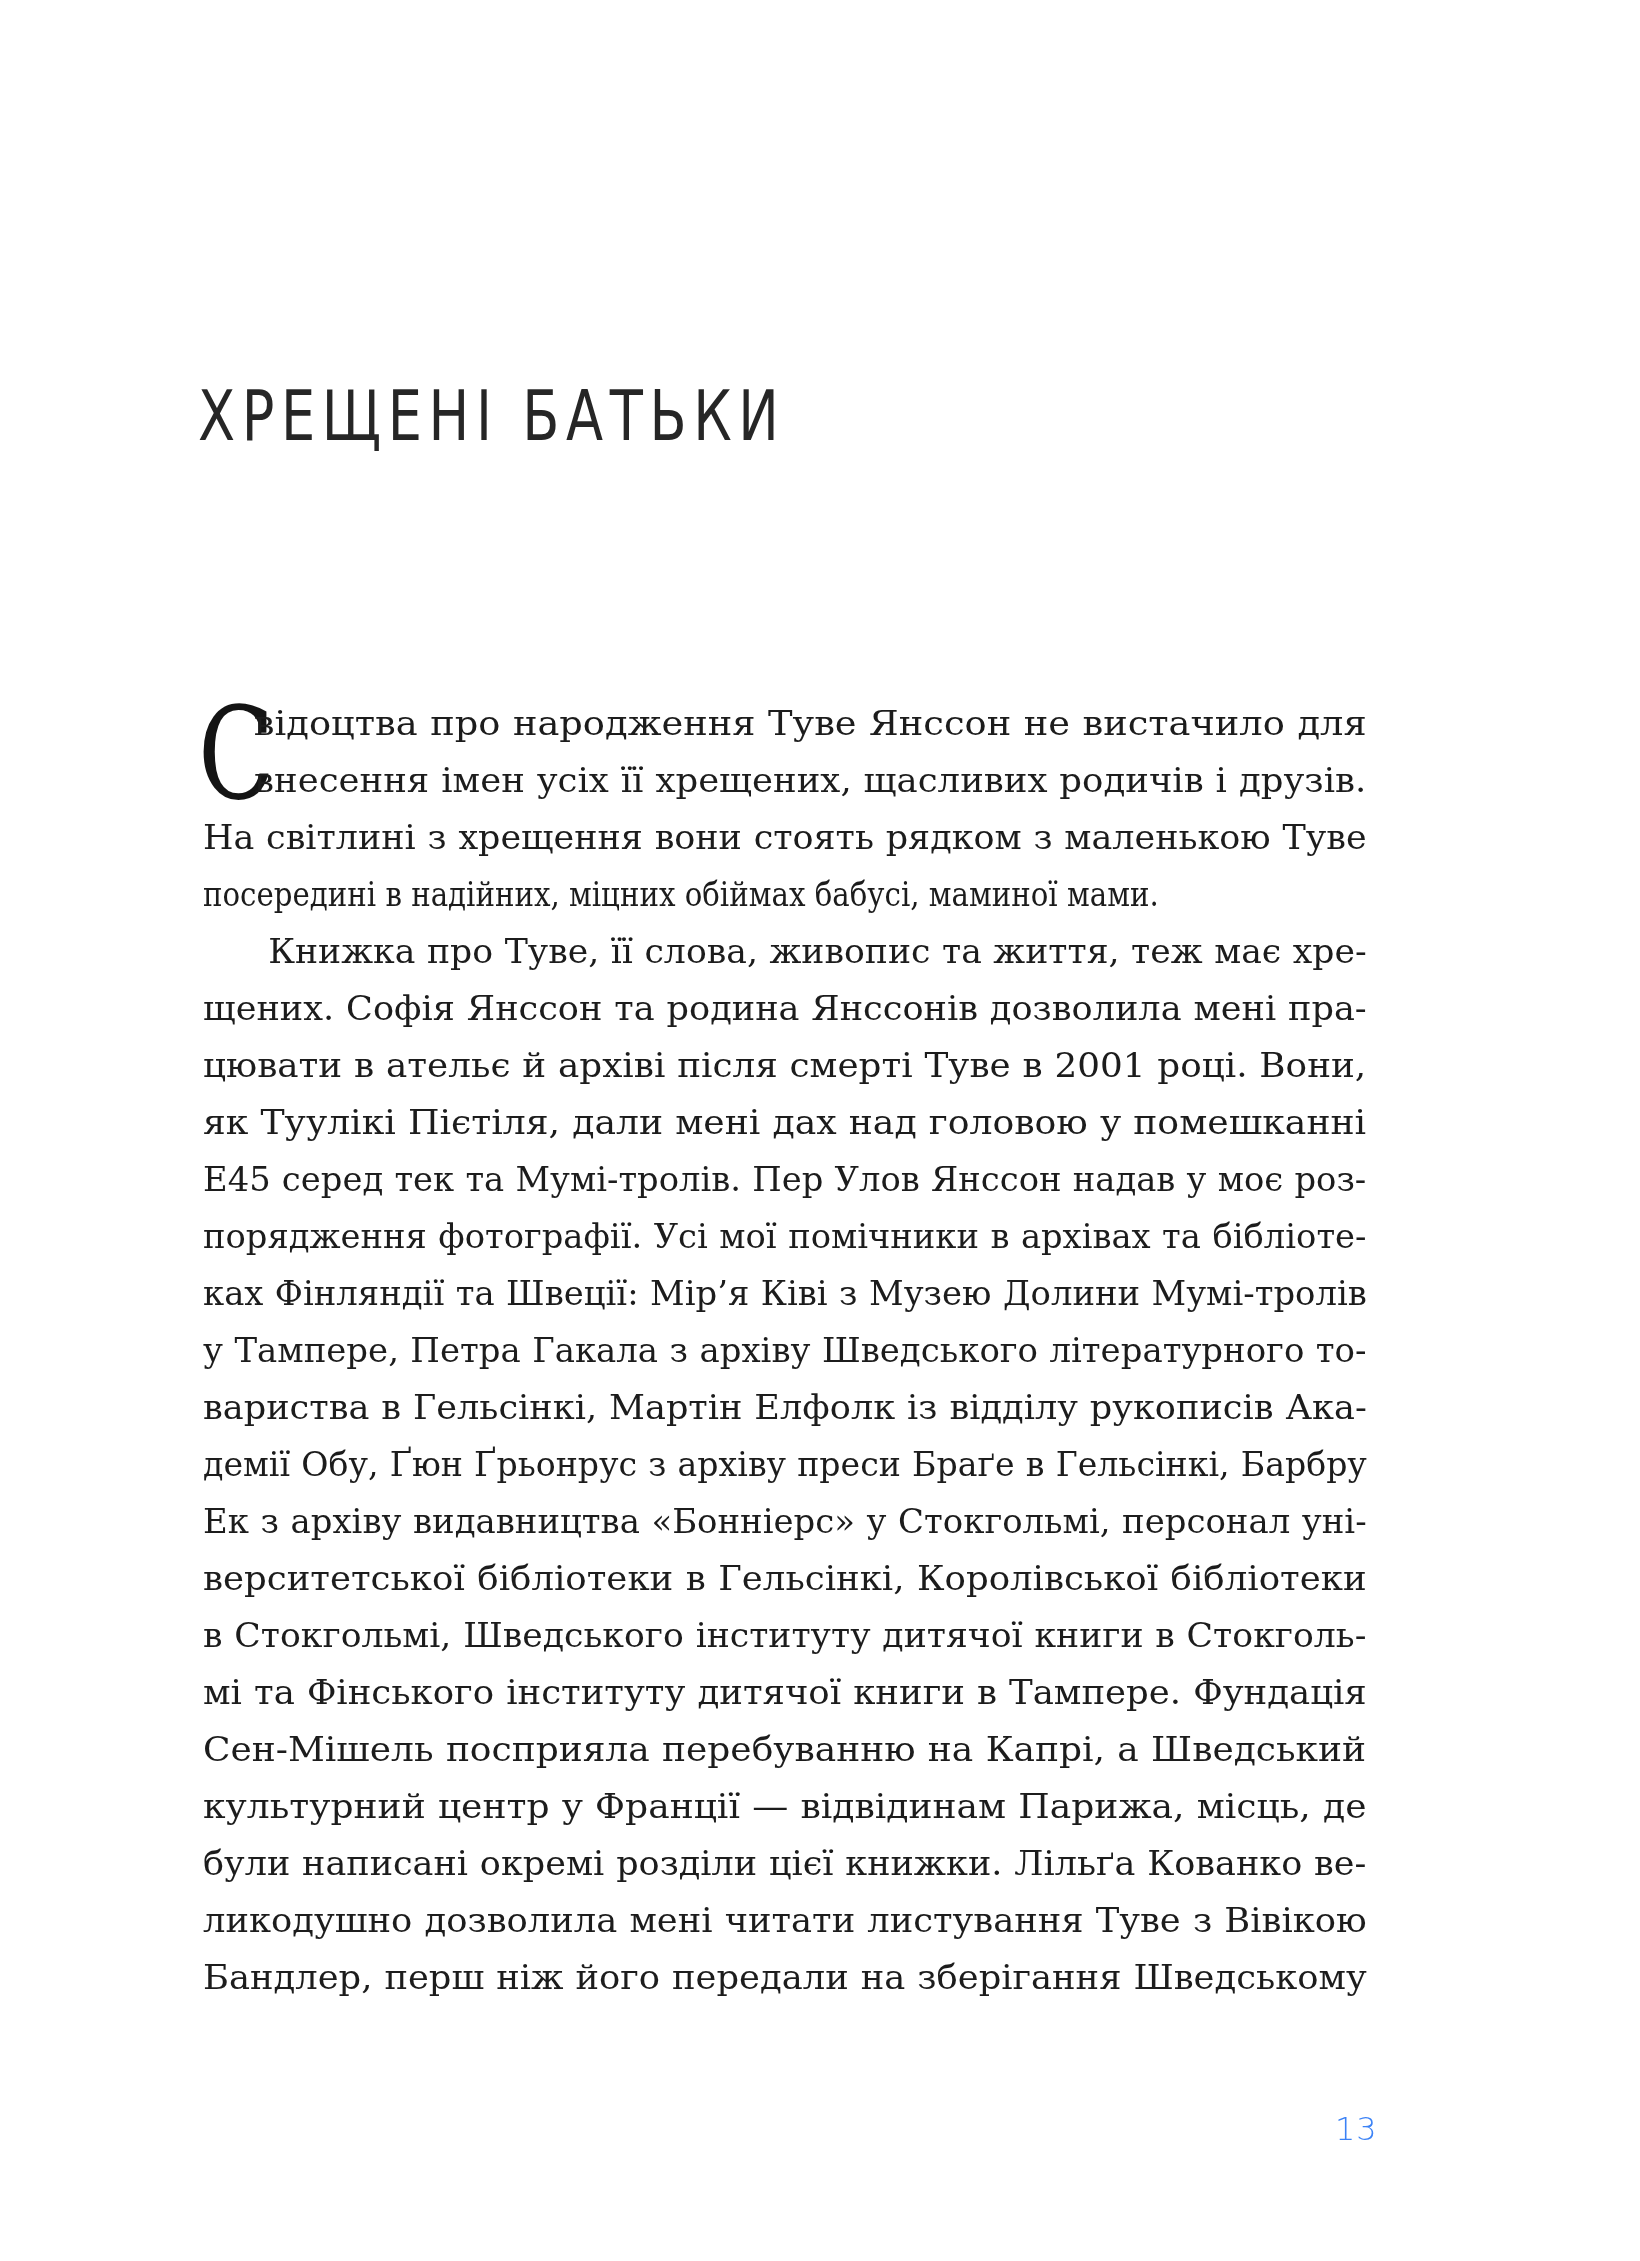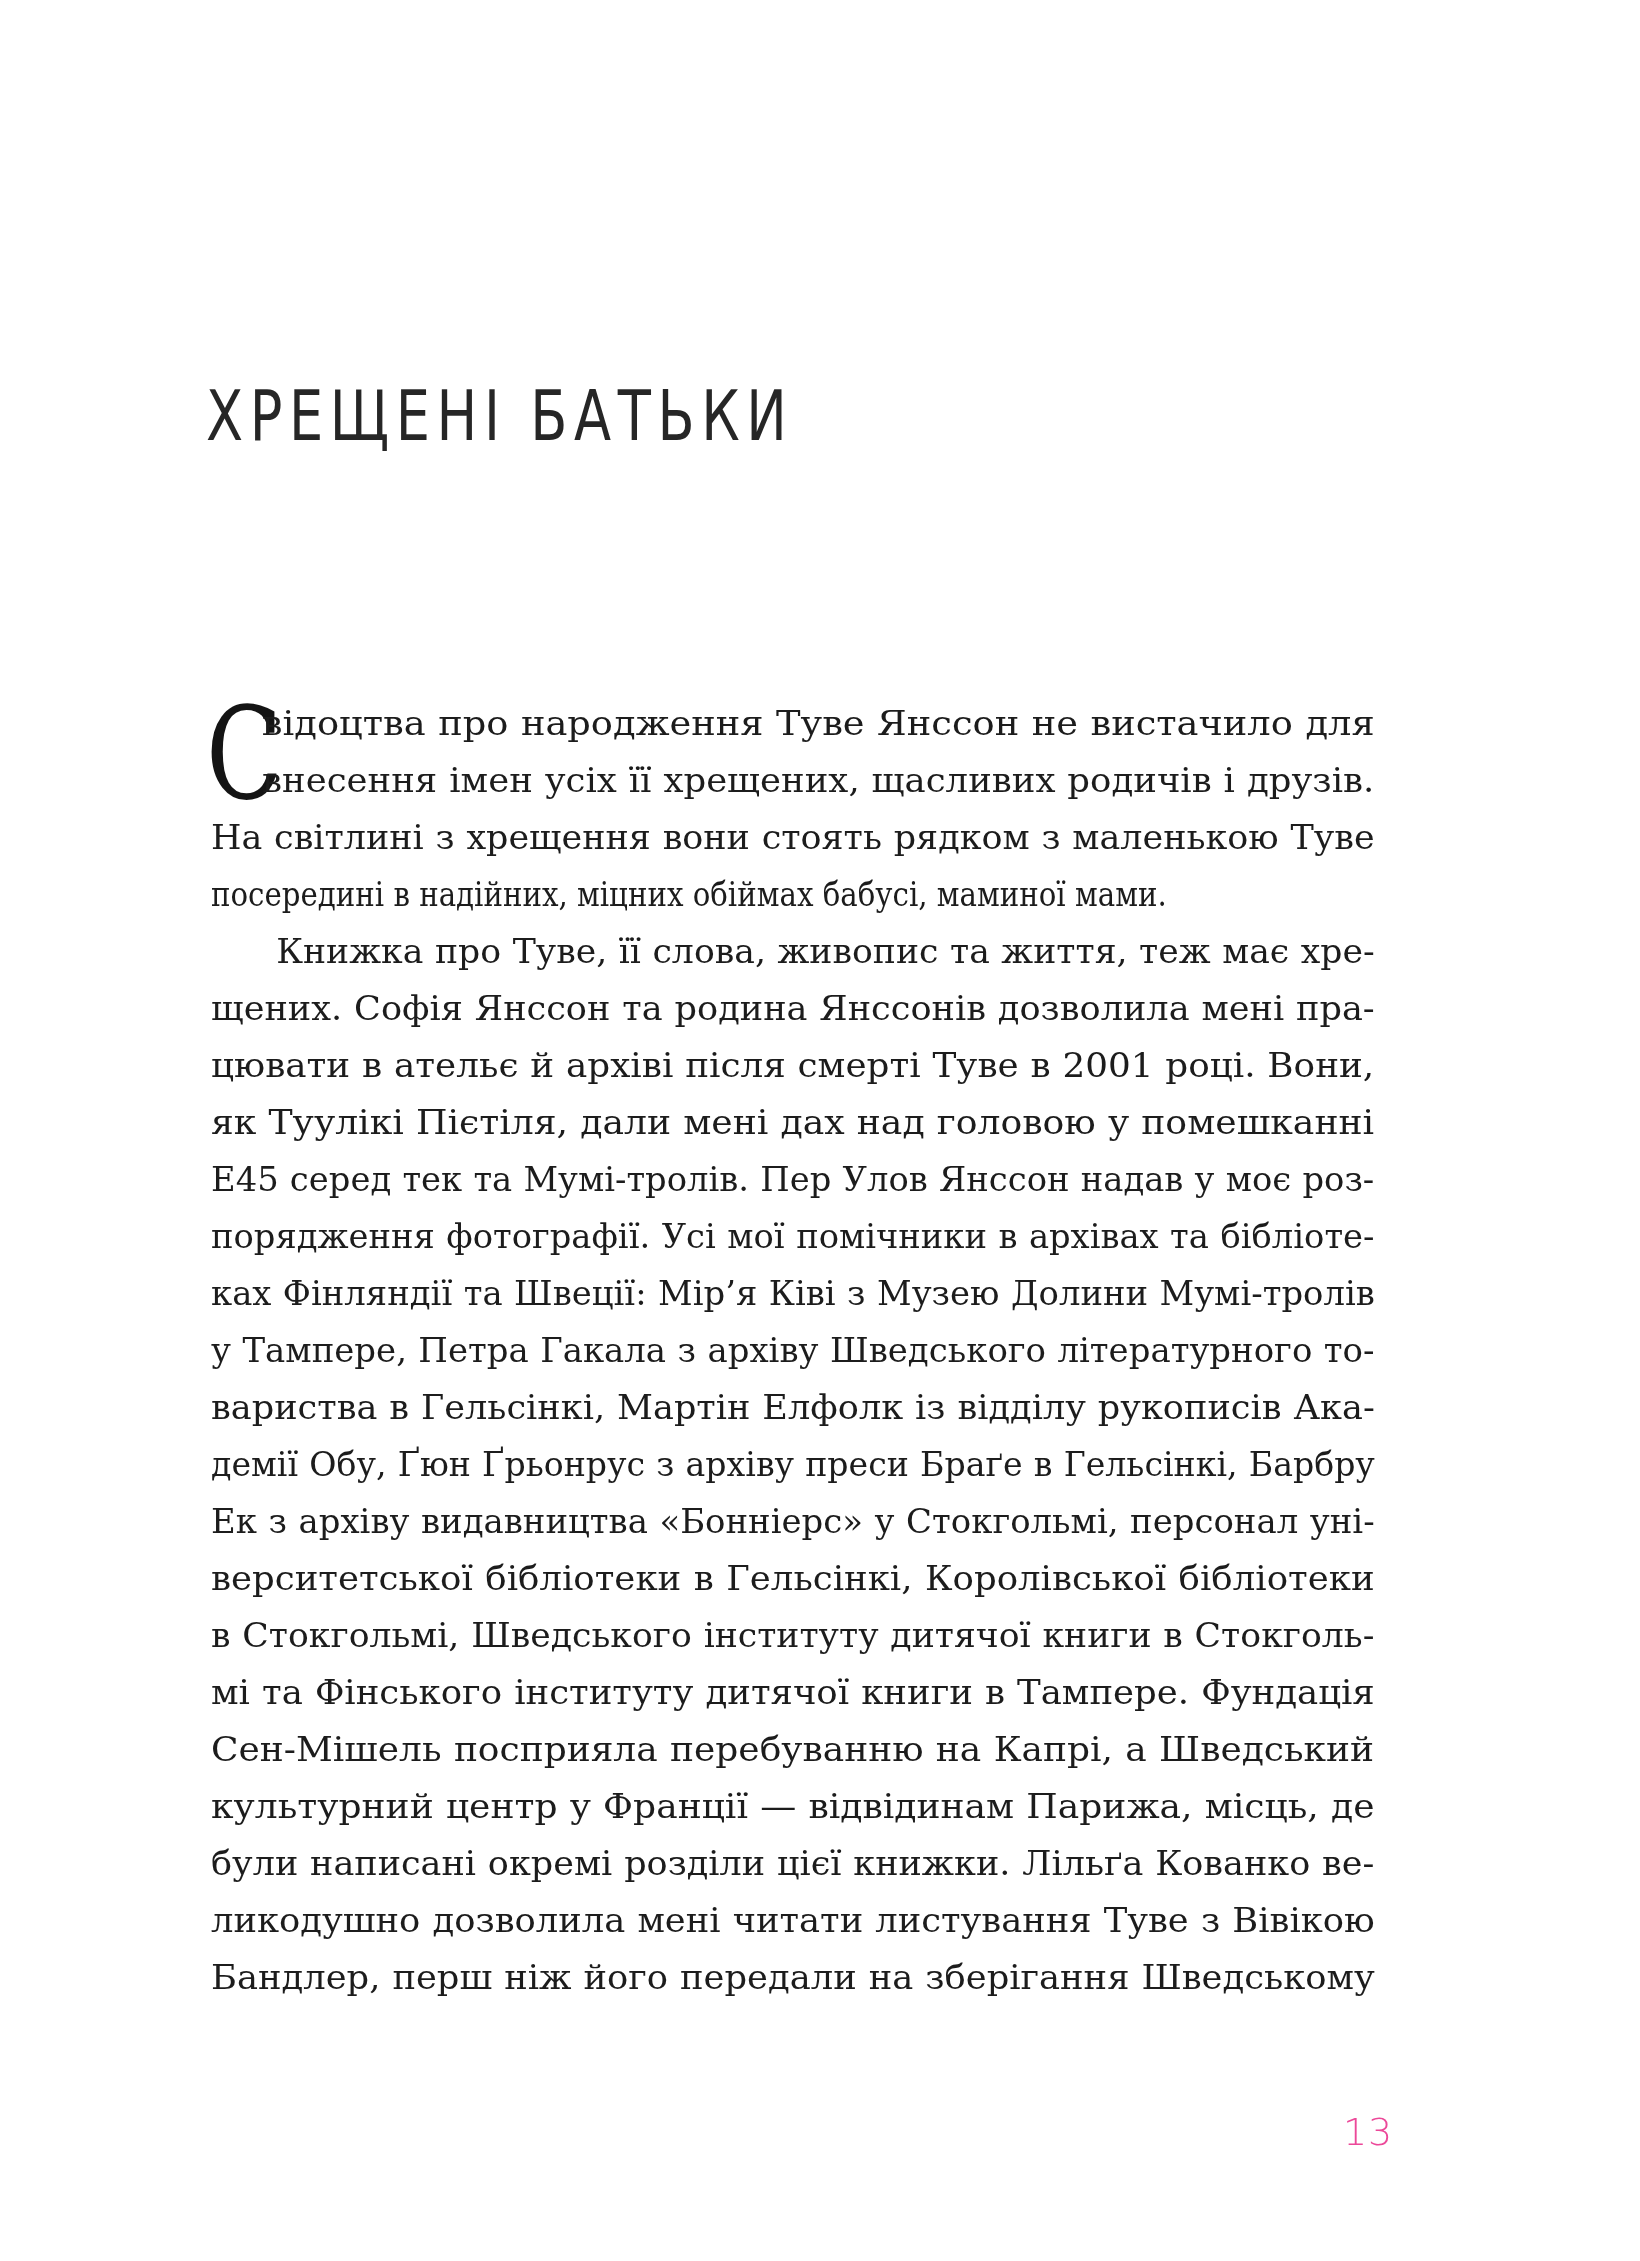--- a/index.html
+++ b/index.html
@@ -9,21 +9,21 @@
   }
   body {
     width: 1640px;
     height: 2261px;
     position: relative;
     overflow: hidden;
     color: #1a1a1a;
   }
   .page {
     position: absolute;
-    left: 8px; top: 0;
+    left: 0; top: 0;
     width: 1315px;
     height: 2261px;
     background: #ffffff;
   }
   .chapter-title {
     position: absolute;
     left: 198px;
     top: 374px;
     margin: 0;
     font-family: "DejaVu Sans", "Liberation Sans", sans-serif;
@@ -79,22 +79,22 @@
     font-weight: normal;
     transform: scaleX(0.78);
     transform-origin: left top;
   }
   .page-number {
     position: absolute;
     left: 1335px;
     top: 2110px;
     font-family: "DejaVu Sans", "Liberation Sans", sans-serif;
     font-weight: 300;
-    font-size: 38px;
-    color: #ec4899;
+    font-size: 32px;
+    color: #3b82f6;
     letter-spacing: 0.9px;
   }
 </style>
 </head>
 <body>
 
 <div class="page">
 
   <h1 class="chapter-title">
     <span>ХРЕЩЕНІ БАТЬКИ</span>

